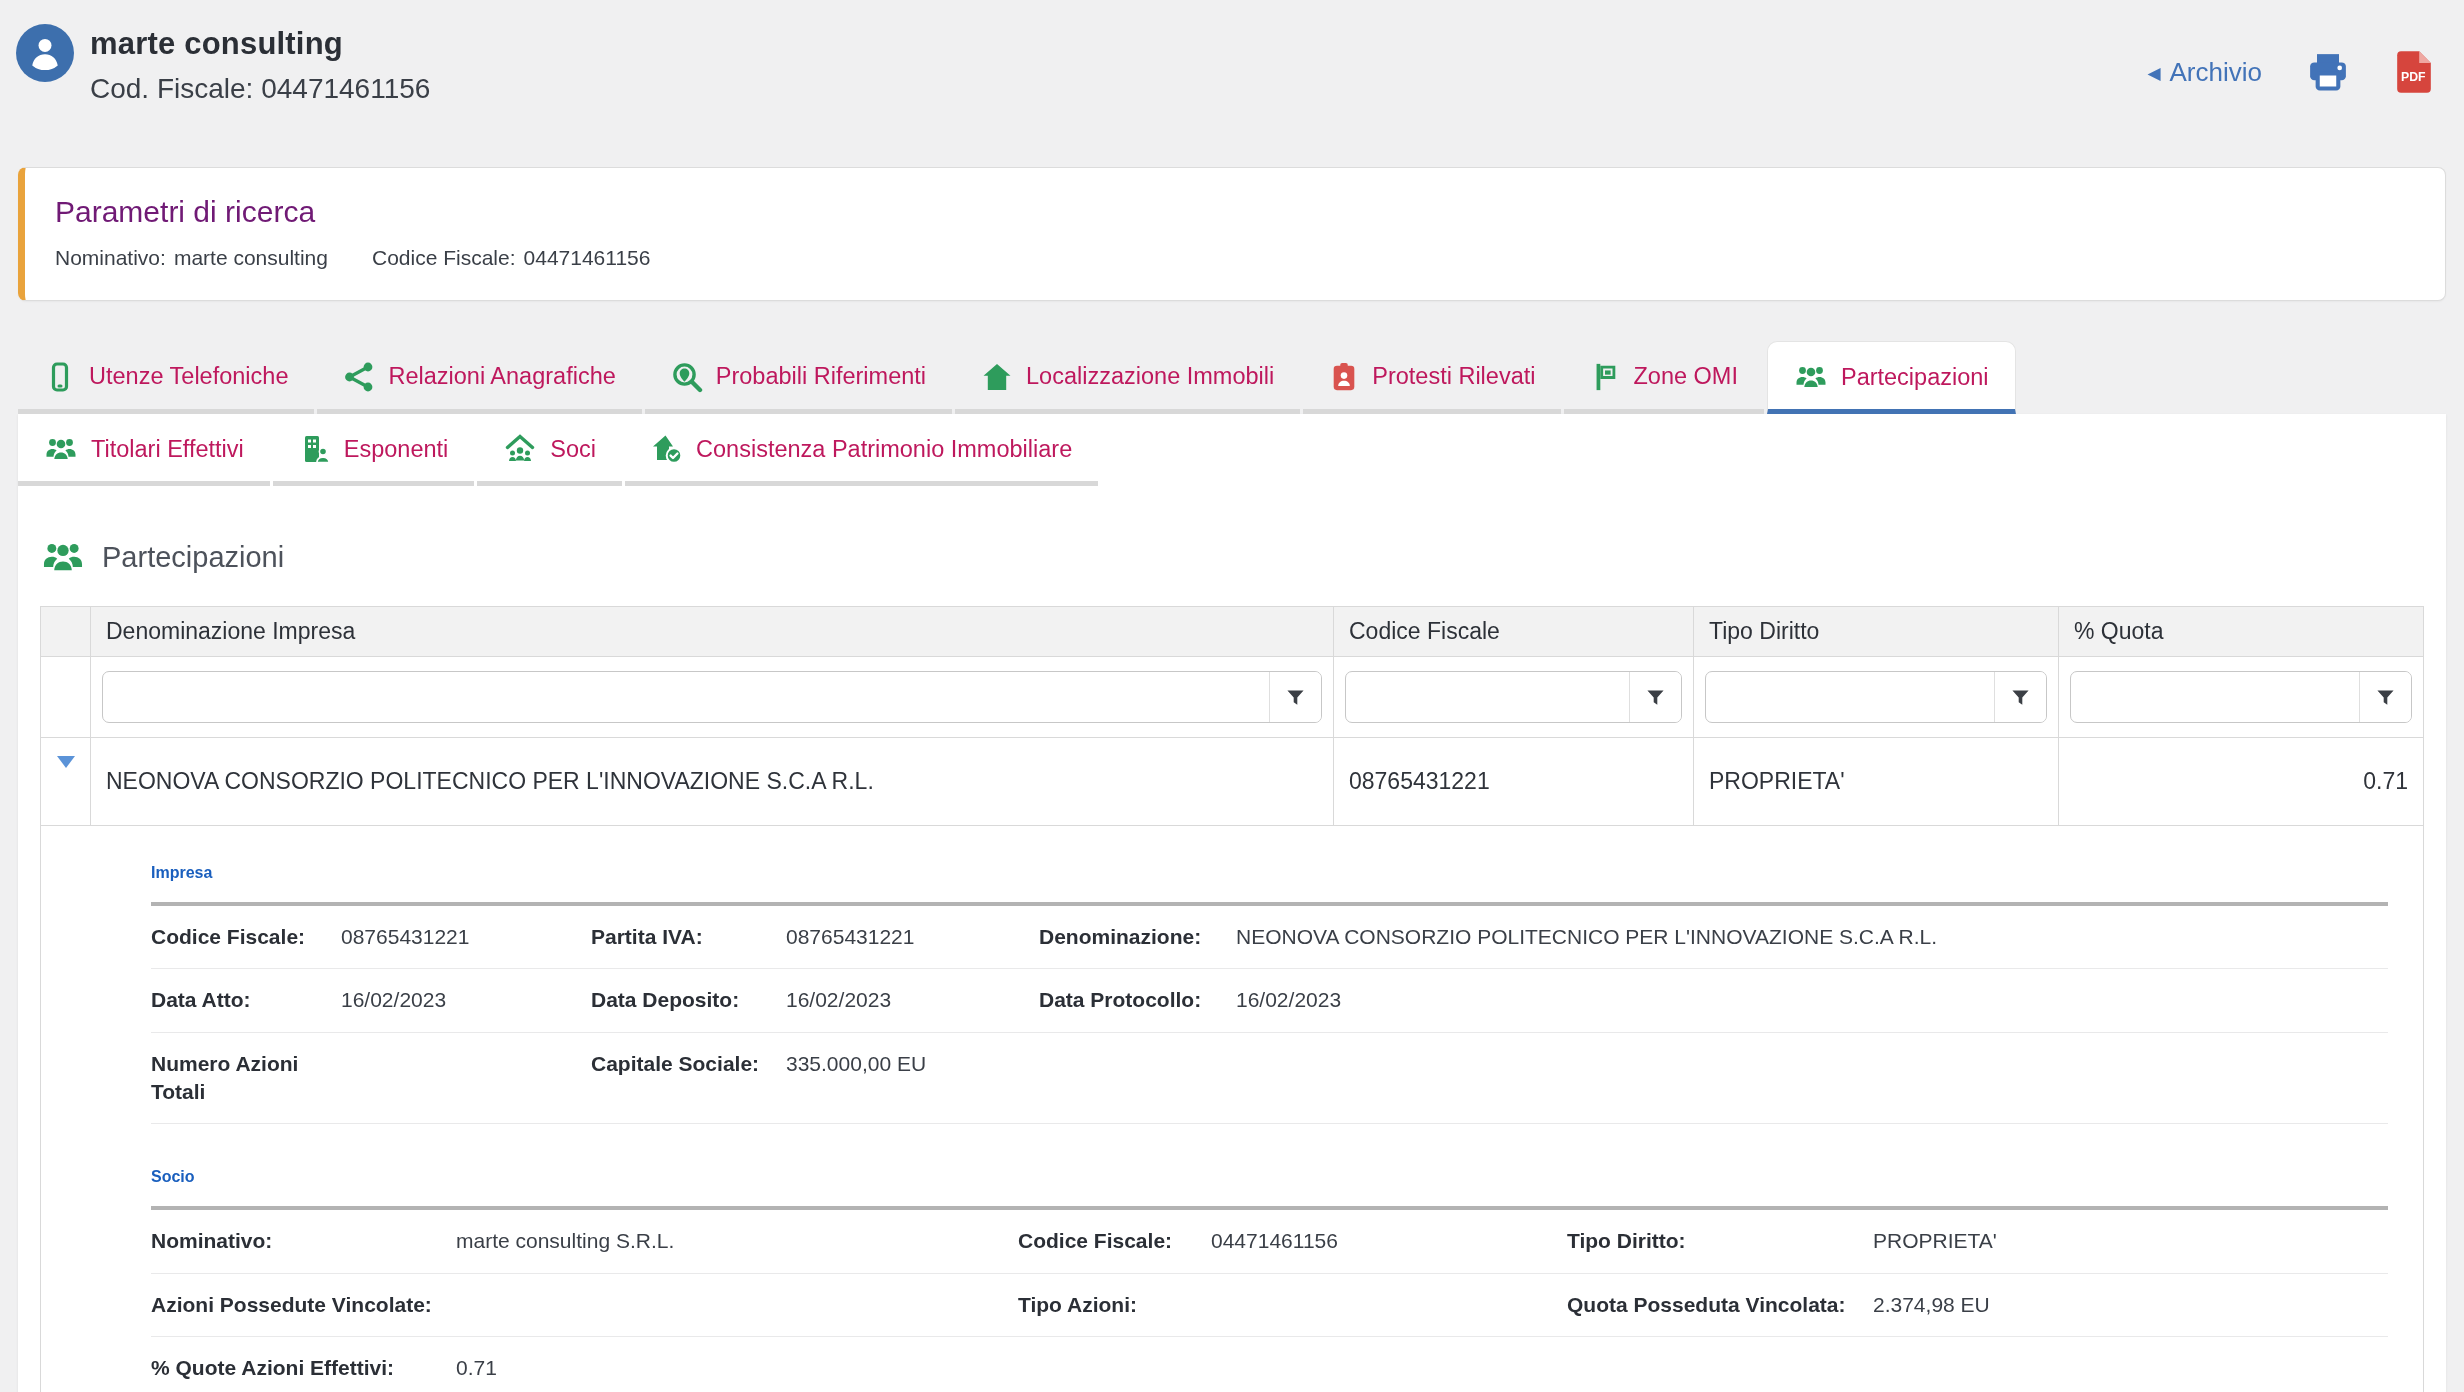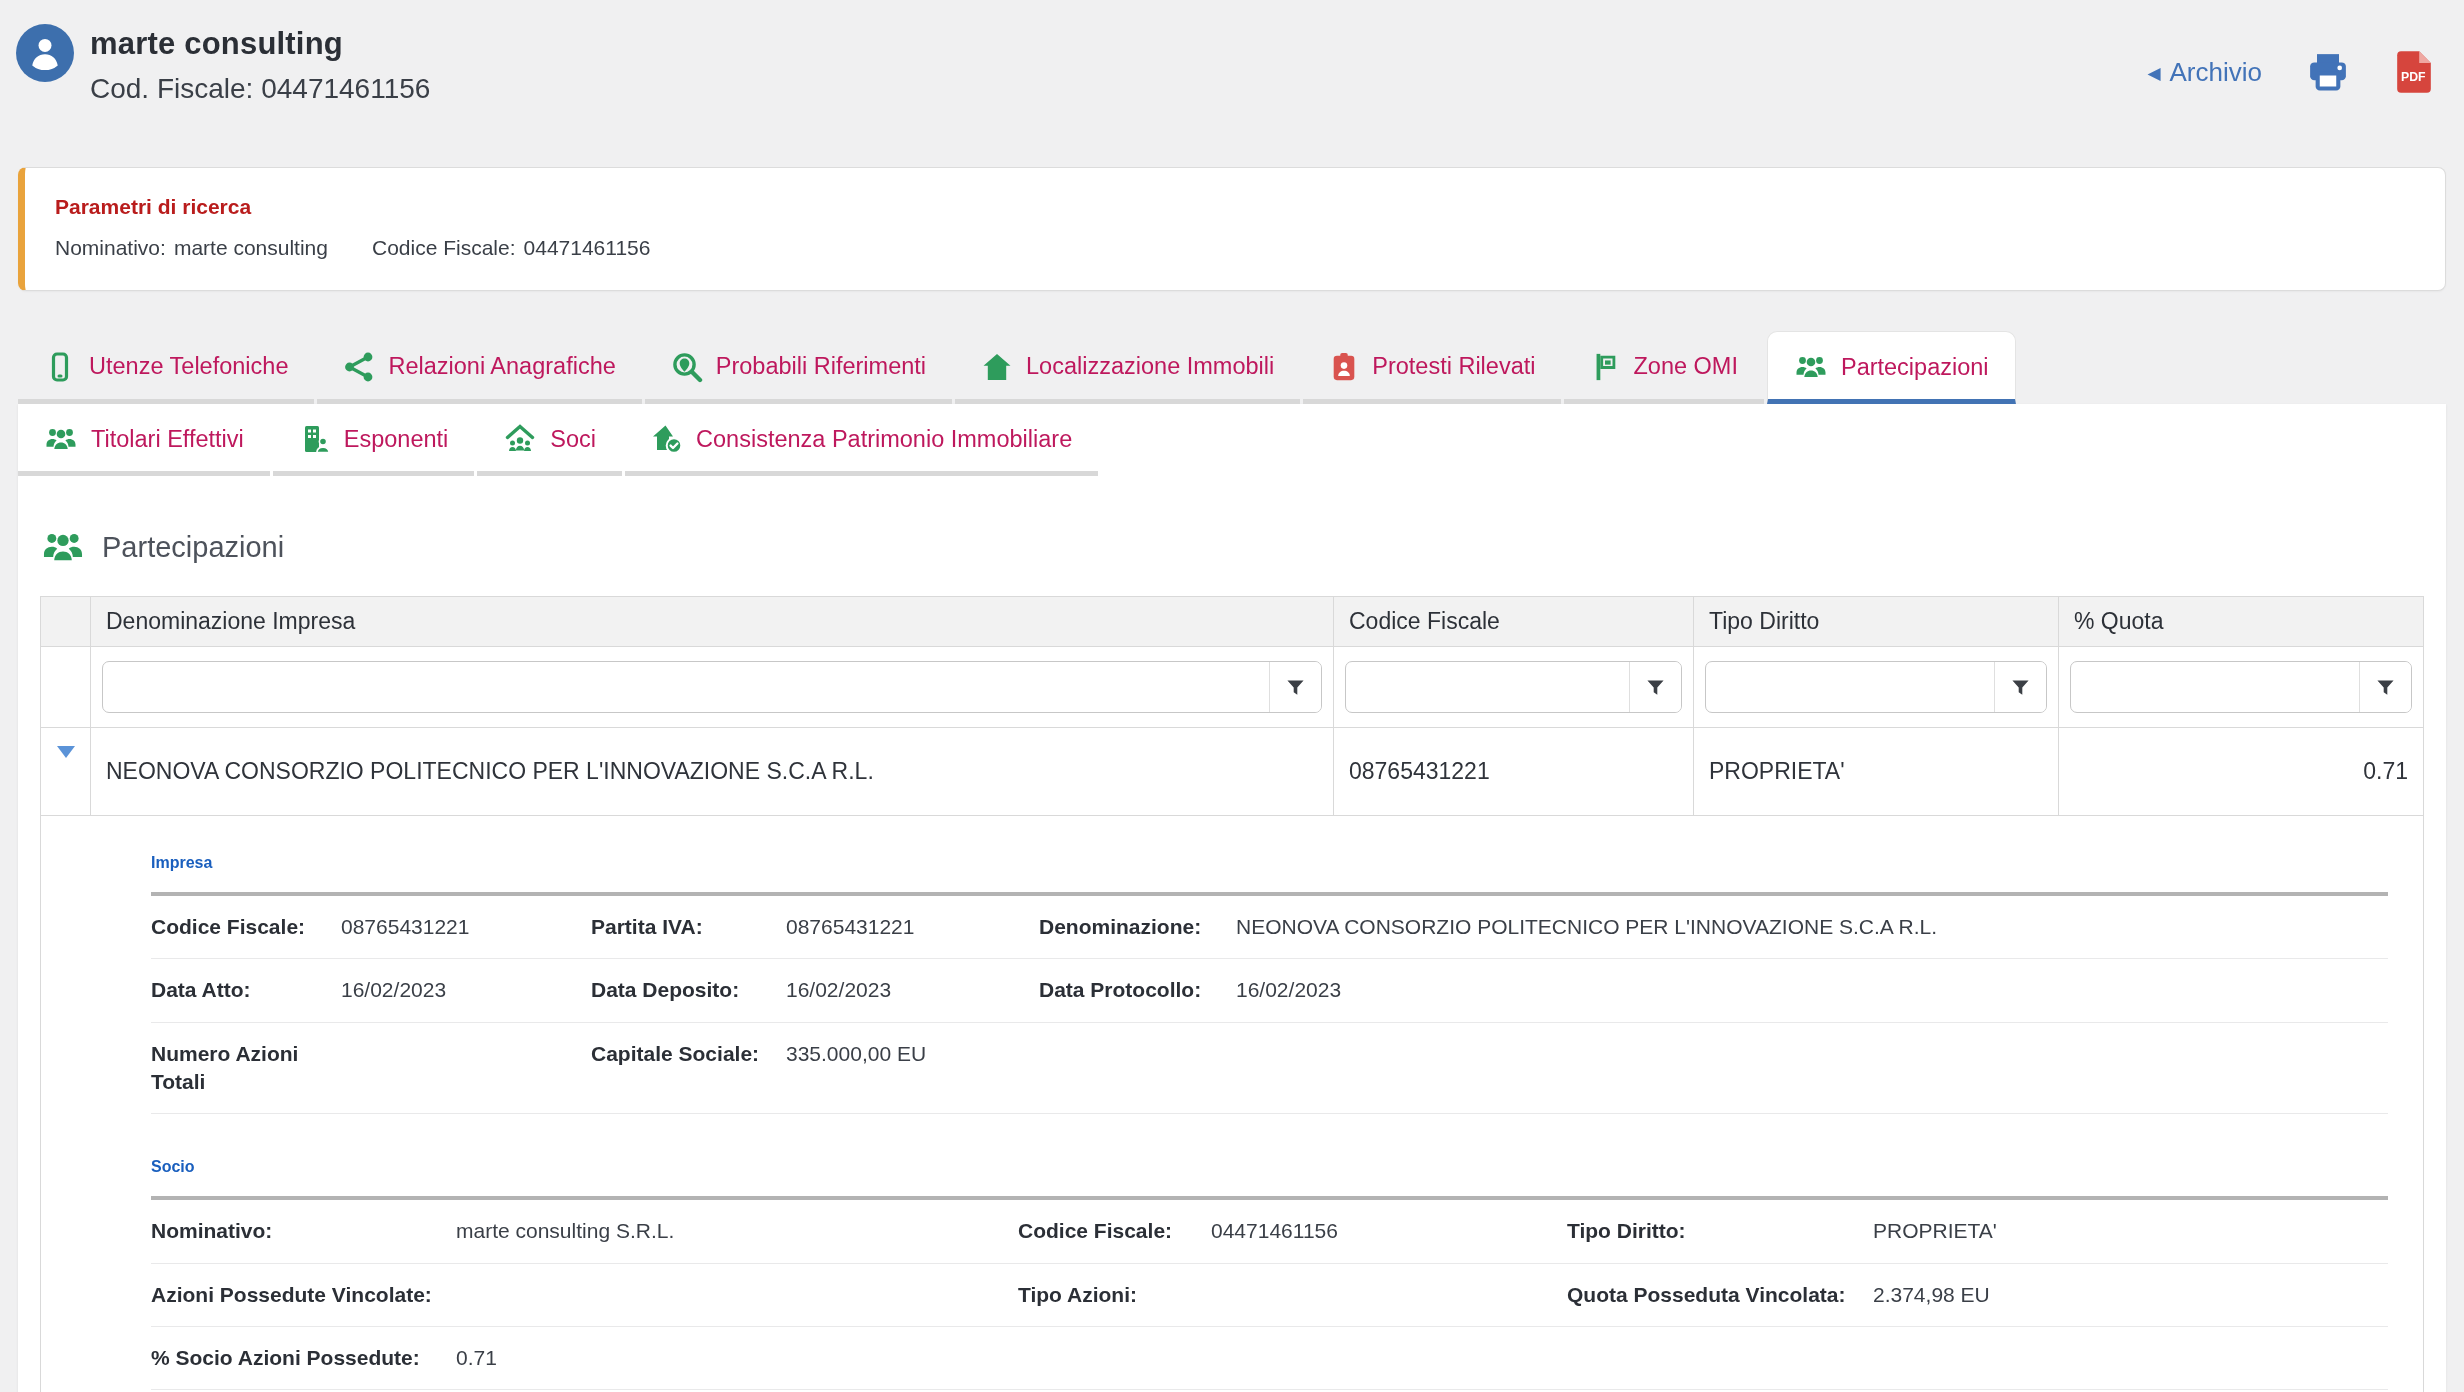--- a/index.html
+++ b/index.html
@@ -16,21 +16,21 @@
   .hdr-title { font-size:31px; font-weight:bold; color:#2b2f36; margin-top:12px; letter-spacing:.2px; }
   .hdr-sub   { font-size:28px; color:#3a3f47; margin-top:11px; }
   .hdr-actions { margin-left:auto; display:flex; align-items:center; gap:44px; margin-top:36px; }
   .archive-link { display:flex; align-items:center; gap:9px; color:#4273b8; font-size:26px; cursor:pointer; text-decoration:none; }
   .archive-caret { font-size:17px; line-height:1; padding-top:3px; }
   .icon-btn { cursor:pointer; display:flex; }
   
   .params-card { margin:62px 18px 0; background:#fff; border:1px solid #dcdcdc;
                  border-left:7px solid #e9a33c; border-radius:8px; padding:27px 30px 30px;
                  box-shadow:0 1px 2px rgba(0,0,0,.04); }
-  .params-title { font-size:21px; font-weight:bold; color:#b91c1c; }
+  .params-title { font-size:30px; font-weight:normal; color:#701a75; }
   .params-line  { margin-top:17px; font-size:21px; color:#3a3f47; display:flex; gap:44px; }
   .params-item  { display:flex; gap:8px; }
   
   .tabs { display:flex; align-items:stretch; gap:3px; margin:40px 18px 0; }
   .tab { display:flex; align-items:center; gap:13px; font-size:23.5px; color:#be185d;
          padding:19px 26px 16px; border-bottom:5px solid #d8d8d8; cursor:pointer; white-space:nowrap; }
   .tab.active { background:#fff; border:1px solid #e4e4e4; border-bottom:5px solid #4273b4;
                 border-radius:10px 10px 0 0; }
   .tab svg { flex:0 0 auto; }
   
@@ -359,21 +359,21 @@
               </div>
               <div class="detail-row">
                 <span class="lbl">Azioni Possedute Vincolate:</span>
                 <span class="val"></span>
                 <span class="lbl">Tipo Azioni:</span>
                 <span class="val"></span>
                 <span class="lbl">Quota Posseduta Vincolata:</span>
                 <span class="val">2.374,98 EU</span>
               </div>
               <div class="detail-row">
-                <span class="lbl">% Socio Azioni Possedute:</span>
+                <span class="lbl">% Quote Azioni Effettivi:</span>
                 <span class="val">0.71</span>
                 <span class="lbl"></span>
                 <span class="val"></span>
                 <span class="lbl"></span>
                 <span class="val"></span>
               </div>
             </div>
 
           </td>
         </tr>

